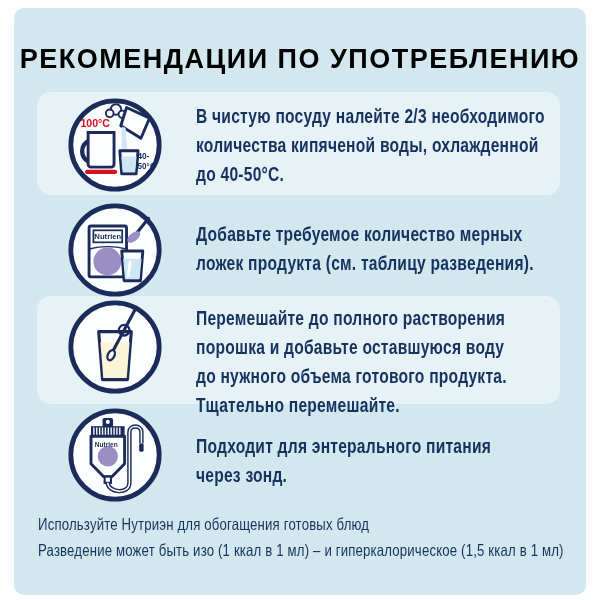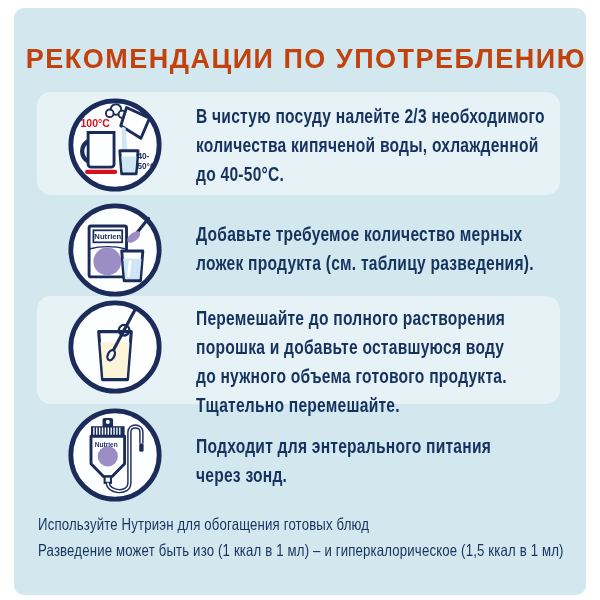--- a/index.html
+++ b/index.html
@@ -1,21 +1,21 @@
 <!DOCTYPE html>
 <html><head>
 <meta charset="utf-8">
 <style>
   html,body{margin:0;padding:0}
   .stage{position:relative;width:600px;height:600px;background:#ffffff;
          font-family:"Liberation Sans",sans-serif;overflow:hidden}
   .card{position:absolute;left:14px;top:8px;width:572px;height:587px;
         background:#d2e8ee;border-radius:10px}
-  .title{position:absolute;top:36px;left:0;width:100%;text-align:right;
-         font-weight:bold;font-size:27px;letter-spacing:1.5px;color:#c2410c;
+  .title{position:absolute;top:36px;left:0;width:100%;text-align:center;
+         font-weight:bold;font-size:27px;letter-spacing:1.5px;color:#000000;
          white-space:nowrap}
   .band{position:absolute;left:23px;width:523px;background:#e7f2f7;border-radius:14px}
   .band1{top:84px;height:103px}
   .band2{top:288px;height:108px}
   .icon{position:absolute;left:53px;width:96px;height:96px}
   .i1{top:89px}.i2{top:194px}.i3{top:291px}.i4{top:399px}
   .step-text{position:absolute;left:182px;width:500px;
         font-weight:bold;font-size:20px;line-height:29px;color:#16325f;
         letter-spacing:0.3px;transform:scaleX(0.78);transform-origin:0 0;
         white-space:nowrap}

